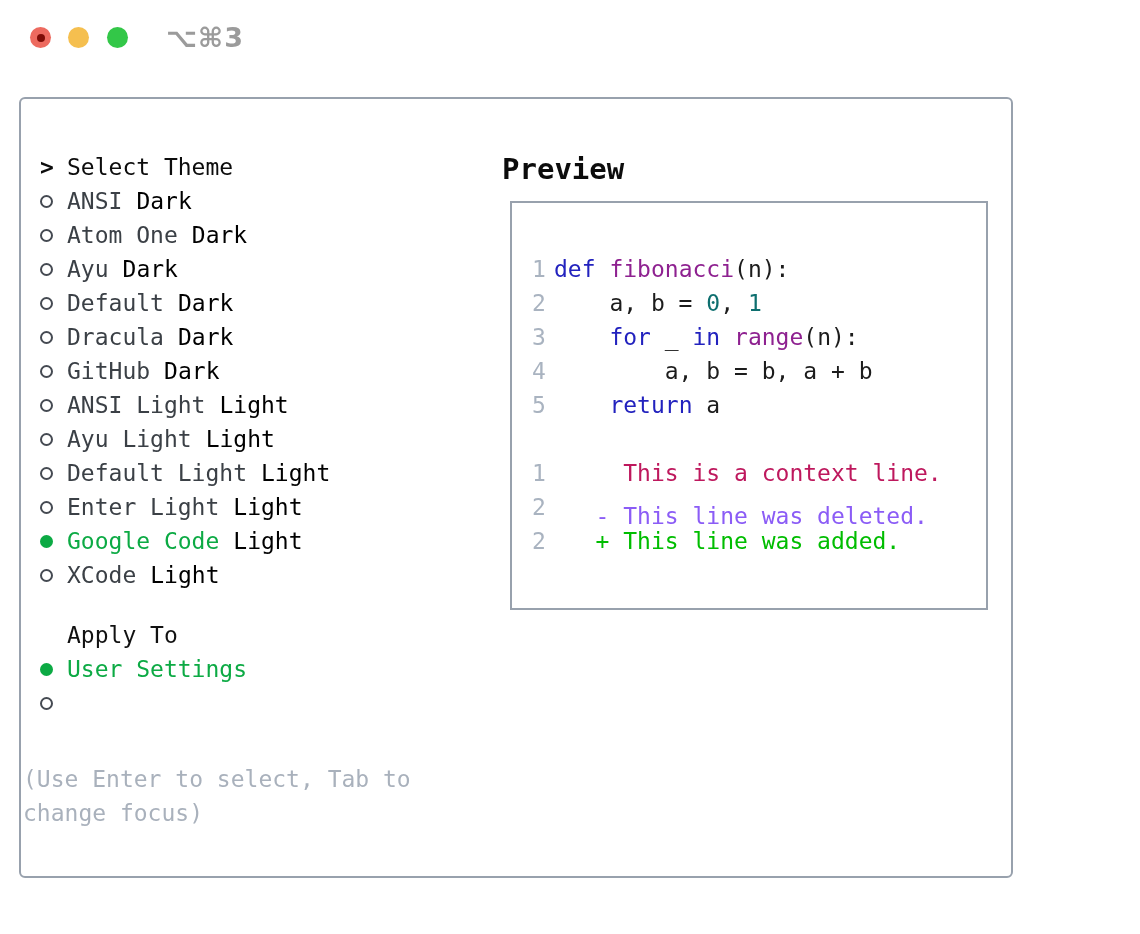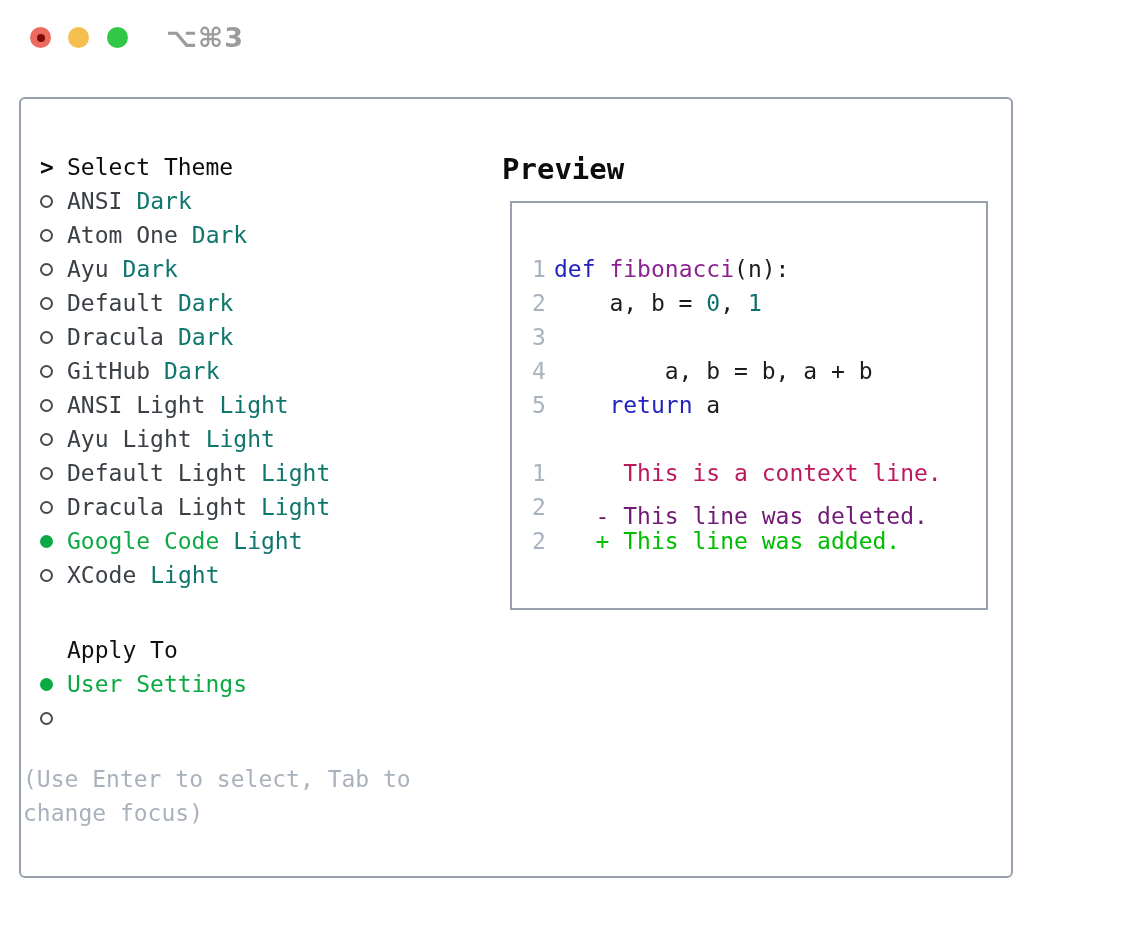--- a/index.html
+++ b/index.html
@@ -22,29 +22,29 @@
     color:#9b9b9b; font-family:"DejaVu Sans","Liberation Sans",sans-serif;
     letter-spacing:1px;
   }
   
   .panel {
     position:absolute; left:19px; top:97px; width:990px; height:777px;
     border:2px solid #98a1ad; border-radius:6px; background:#ffffff;
   }
   
   .list { position:absolute; left:19px; top:51px; }
-  .applyto { position:absolute; left:19px; top:534px; }
+  .applyto { position:absolute; left:19px; top:519px; }
   .row { display:flex; align-items:center; height:34px; font-size:23px; color:#3b4046; }
   .marker { width:27px; display:flex; align-items:center; }
   .dot { width:13px; height:13px; border:2px solid #454a52; border-radius:50%; box-sizing:border-box; }
   .dot.filled { background:#0caa44; border-color:#0caa44; }
   .arrow { font-weight:bold; color:#0c0c0c; }
   .hdr { font-weight:normal; color:#0c0c0c; }
   .hdr2 { color:#111111; }
-  .tag { color:#0f766e; margin-left:14px; }
+  .tag { color:#000000; margin-left:14px; }
   .sel-green { color:#0caa44; }
   .help {
     position:absolute; left:2px; top:663px; width:420px;
     font-size:23px; line-height:34px; color:#a9b1bc;
   }
   
   .preview-title {
     position:absolute; left:481px; top:53px; height:34px; display:flex; align-items:center;
     font-size:29px; font-weight:bold; color:#0c0c0c;
   }
@@ -54,21 +54,21 @@
   }
   .pcontent { position:absolute; left:20px; top:49px; }
   .pline { display:flex; height:34px; align-items:center; font-size:23px; white-space:pre; }
   .lnum { width:14px; margin-right:8px; color:#a9b3c0; flex:none; }
   .codespan { white-space:pre; color:#1c1c1c; }
   .tok-kwd { color:#2222be; }
   .tok-fn  { color:#8e2190; }
   .tok-num { color:#0e6f6f; }
   .tok-plain { color:#1c1c1c; }
   .diff-context { color:#be185d; }
-  .diff-deleted { color:#701a75;margin-top:17px; }
+  .diff-deleted { color:#8b5cf6;margin-top:17px; }
   .diff-added   { color:#00bd00; }
 </style>
 </head>
 <body>
 
 <div class="window">
 
   <div class="traffic red"></div>
   <div class="traffic yellow"></div>
   <div class="traffic green"></div>
@@ -144,21 +144,21 @@
           <span class="marker">
             <span class="dot"></span>
           </span>
           <span>Default Light</span>
           <span class="tag">Light</span>
         </div>
         <div class="row">
           <span class="marker">
             <span class="dot"></span>
           </span>
-          <span>Dracula Light</span>
+          <span>Enter Light</span>
           <span class="tag">Light</span>
         </div>
         <div class="row">
           <span class="marker">
             <span class="dot filled"></span>
           </span>
           <span class="sel-green">Google Code</span>
           <span class="tag">Light</span>
         </div>
         <div class="row">
@@ -190,21 +190,21 @@
       </div>
 
     <div class="help">(Use Enter to select, Tab to change focus)</div>
 
     <div class="preview-title">Preview</div>
 
     <div class="preview-box">
       <div class="pcontent" id="preview-content">
           <div class="pline"><span class="lnum">1</span><span class="codespan"><span class="tok-kwd">def</span><span class="tok-plain"> </span><span class="tok-fn">fibonacci</span><span class="tok-plain">(n):</span></span></div>
           <div class="pline"><span class="lnum">2</span><span class="codespan"><span class="tok-plain">    a, b = </span><span class="tok-num">0</span><span class="tok-plain">, </span><span class="tok-num">1</span></span></div>
-          <div class="pline"><span class="lnum">3</span></div>
+          <div class="pline"><span class="lnum">3</span><span class="codespan"><span class="tok-plain">    </span><span class="tok-kwd">for</span><span class="tok-plain"> _ </span><span class="tok-kwd">in</span><span class="tok-plain"> </span><span class="tok-fn">range</span><span class="tok-plain">(n):</span></span></div>
           <div class="pline"><span class="lnum">4</span><span class="codespan"><span class="tok-plain">        a, b = b, a + b</span></span></div>
           <div class="pline"><span class="lnum">5</span><span class="codespan"><span class="tok-plain">    </span><span class="tok-kwd">return</span><span class="tok-plain"> a</span></span></div>
           <div class="pline"></div>
           <div class="pline"><span class="lnum">1</span><span class="codespan diff-context">     This is a context line.</span></div>
           <div class="pline"><span class="lnum">2</span><span class="codespan diff-deleted">   - This line was deleted.</span></div>
           <div class="pline"><span class="lnum">2</span><span class="codespan diff-added">   + This line was added.</span></div>
         </div>
     </div>
 
   </div>

